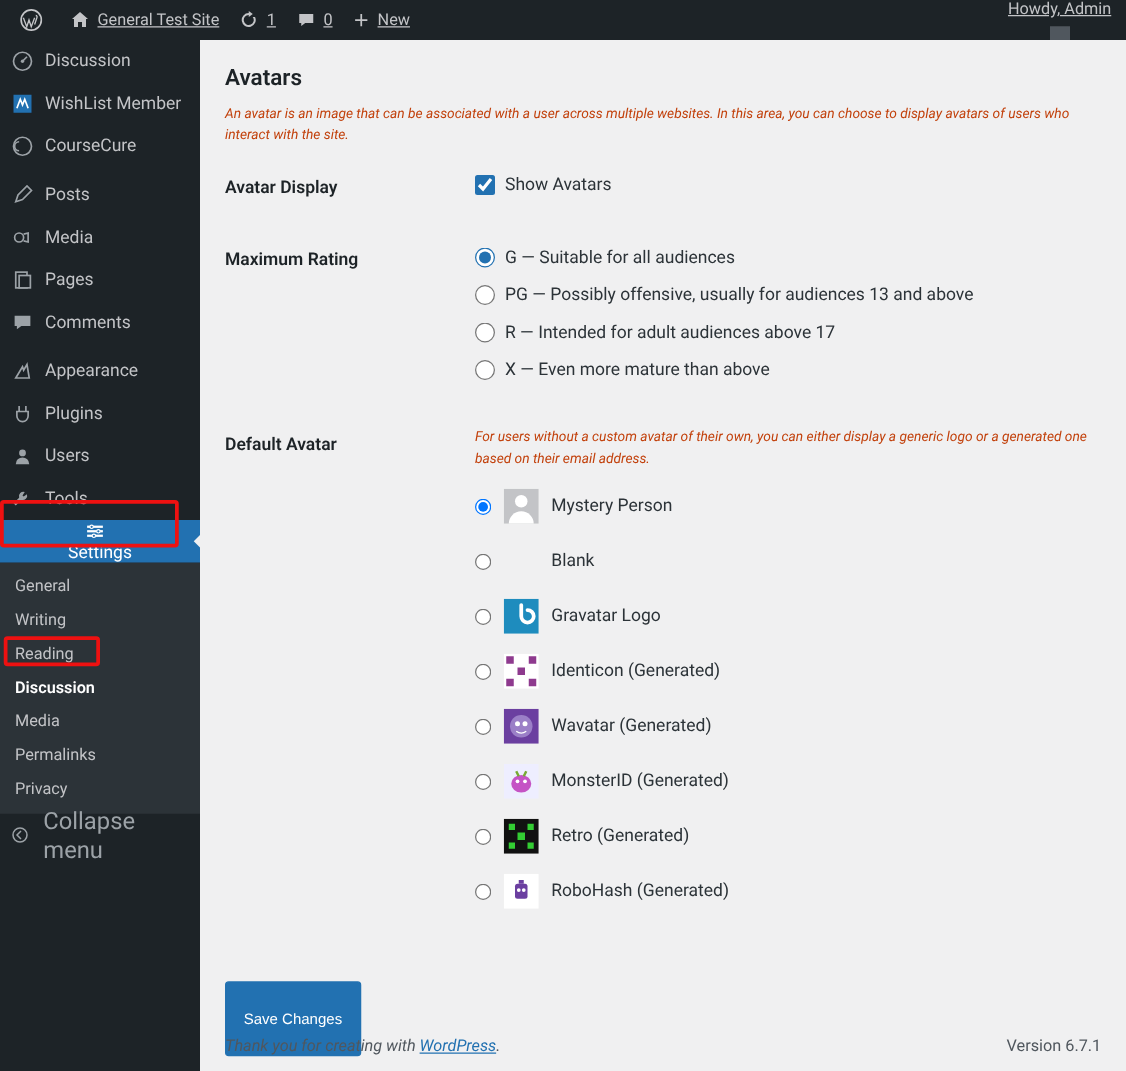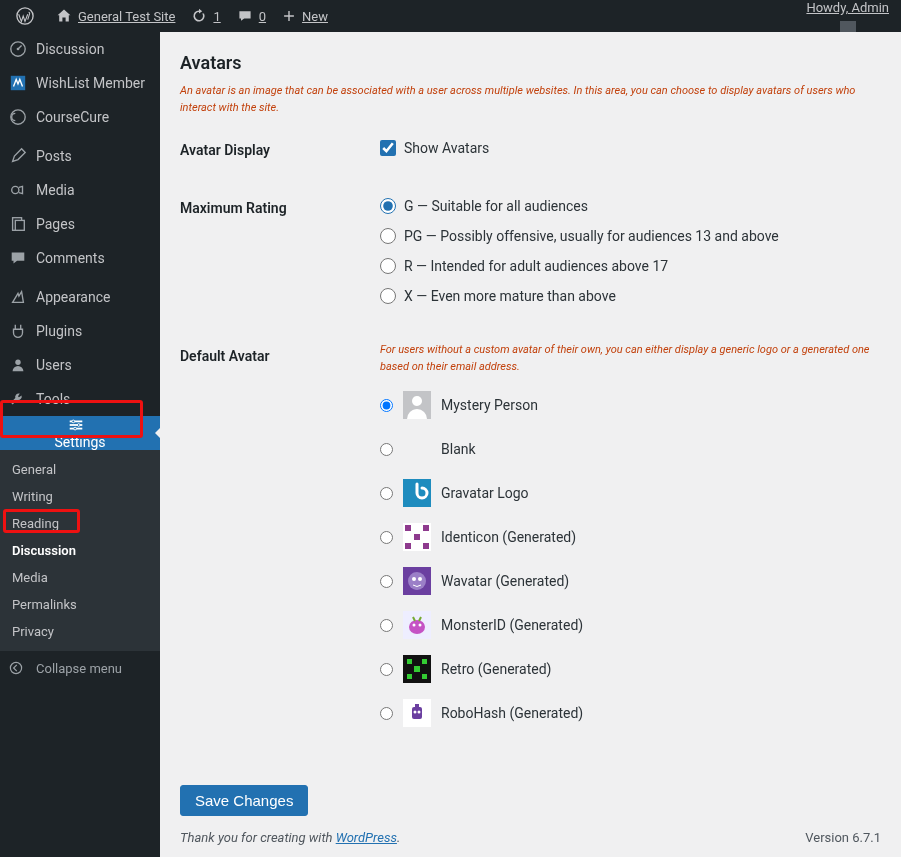--- a/index.html
+++ b/index.html
@@ -94,21 +94,21 @@
   }
   .submenu .sub-item.active {
     color: #fff;
     font-weight: 600;
   }
   .collapse {
     display:flex; align-items:center;
     height: 34px;
     padding: 0 8px;
     color: #9ca2a7;
-    font-size: 13px;
+    font-size: 19px;
     cursor:pointer;
   }
   .collapse .mi-icon { width:20px; margin-right:8px; display:inline-flex;}
   .hl-red {
     position:absolute;
     border: 3px solid #e11;
     border-radius: 3px;
     pointer-events:none;
   }
   .hl-settings { top: 368px; left: 0; width: 143px; height: 38px; }
@@ -163,22 +163,22 @@
   }
   .avatar-opt-line .thumb {
     width:28px; height:28px; display:inline-flex; align-items:center; justify-content:center;
   }
   .save-btn {
     margin-top: 20px;
     background: #2271b1;
     color:#fff;
     border: 1px solid #2271b1;
     border-radius: 3px;
-    padding: 6px 14px;
-    font-size: 15px;
+    padding: 22px 14px;
+    font-size: 12px;
     cursor:pointer;
   }
 
   .footer {
     position:absolute;
     bottom:0; left:180px; right:20px;
     height: 40px;
     display:flex;
     align-items:center;
     justify-content:space-between;

